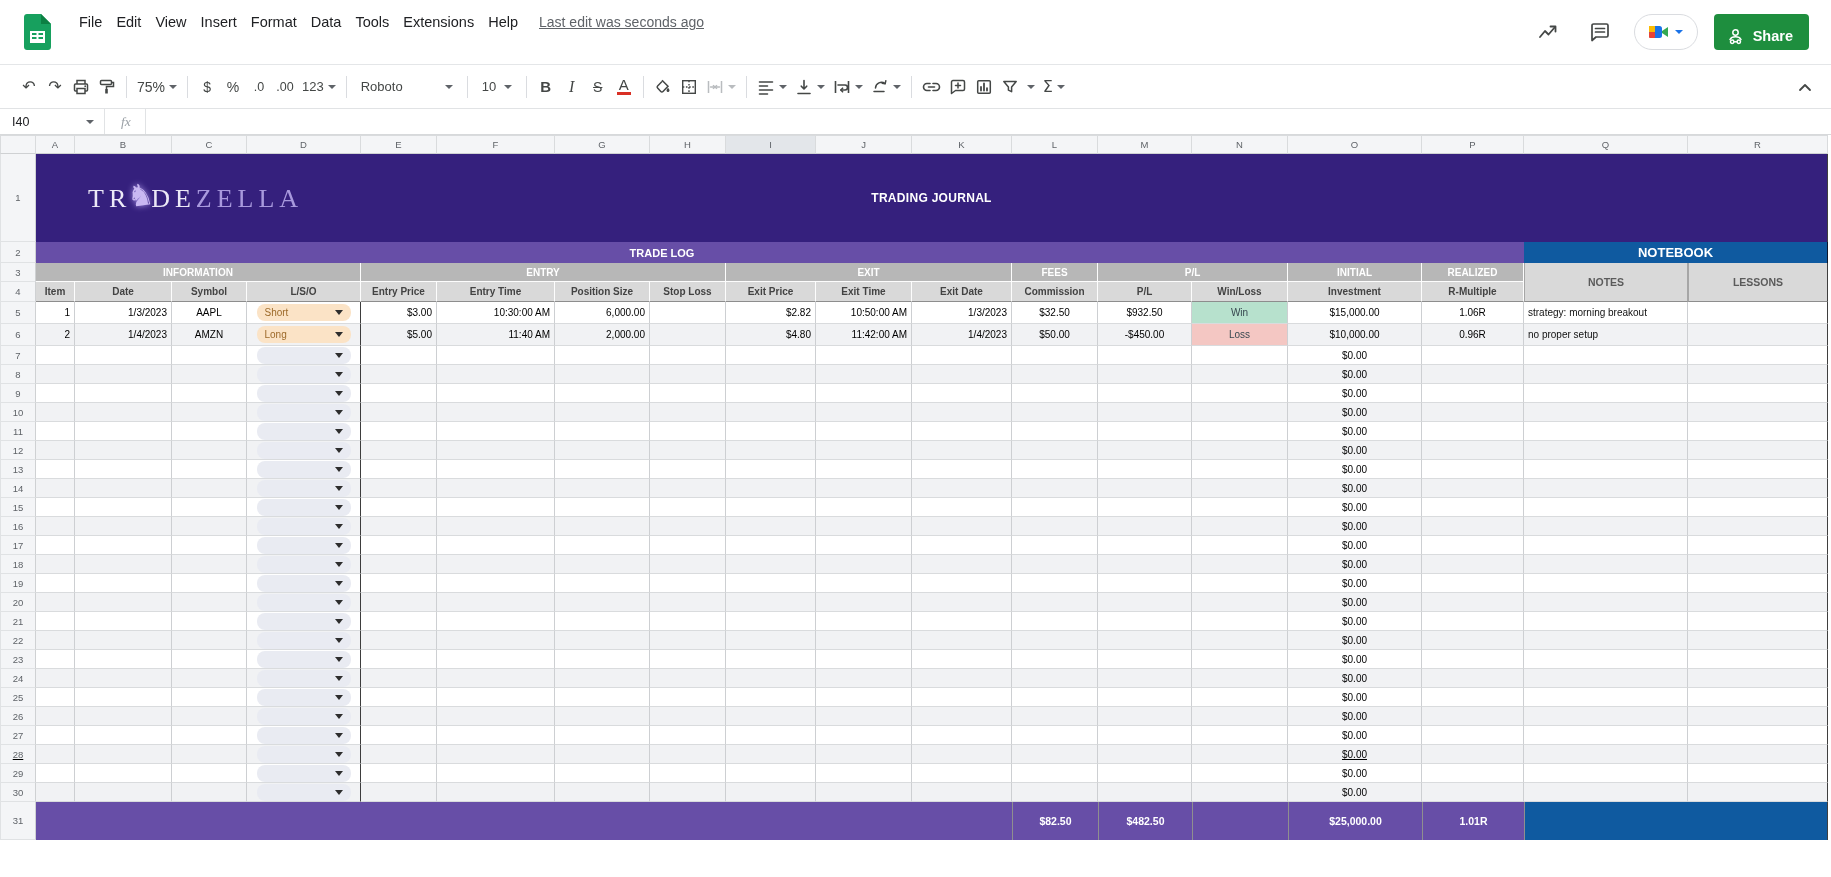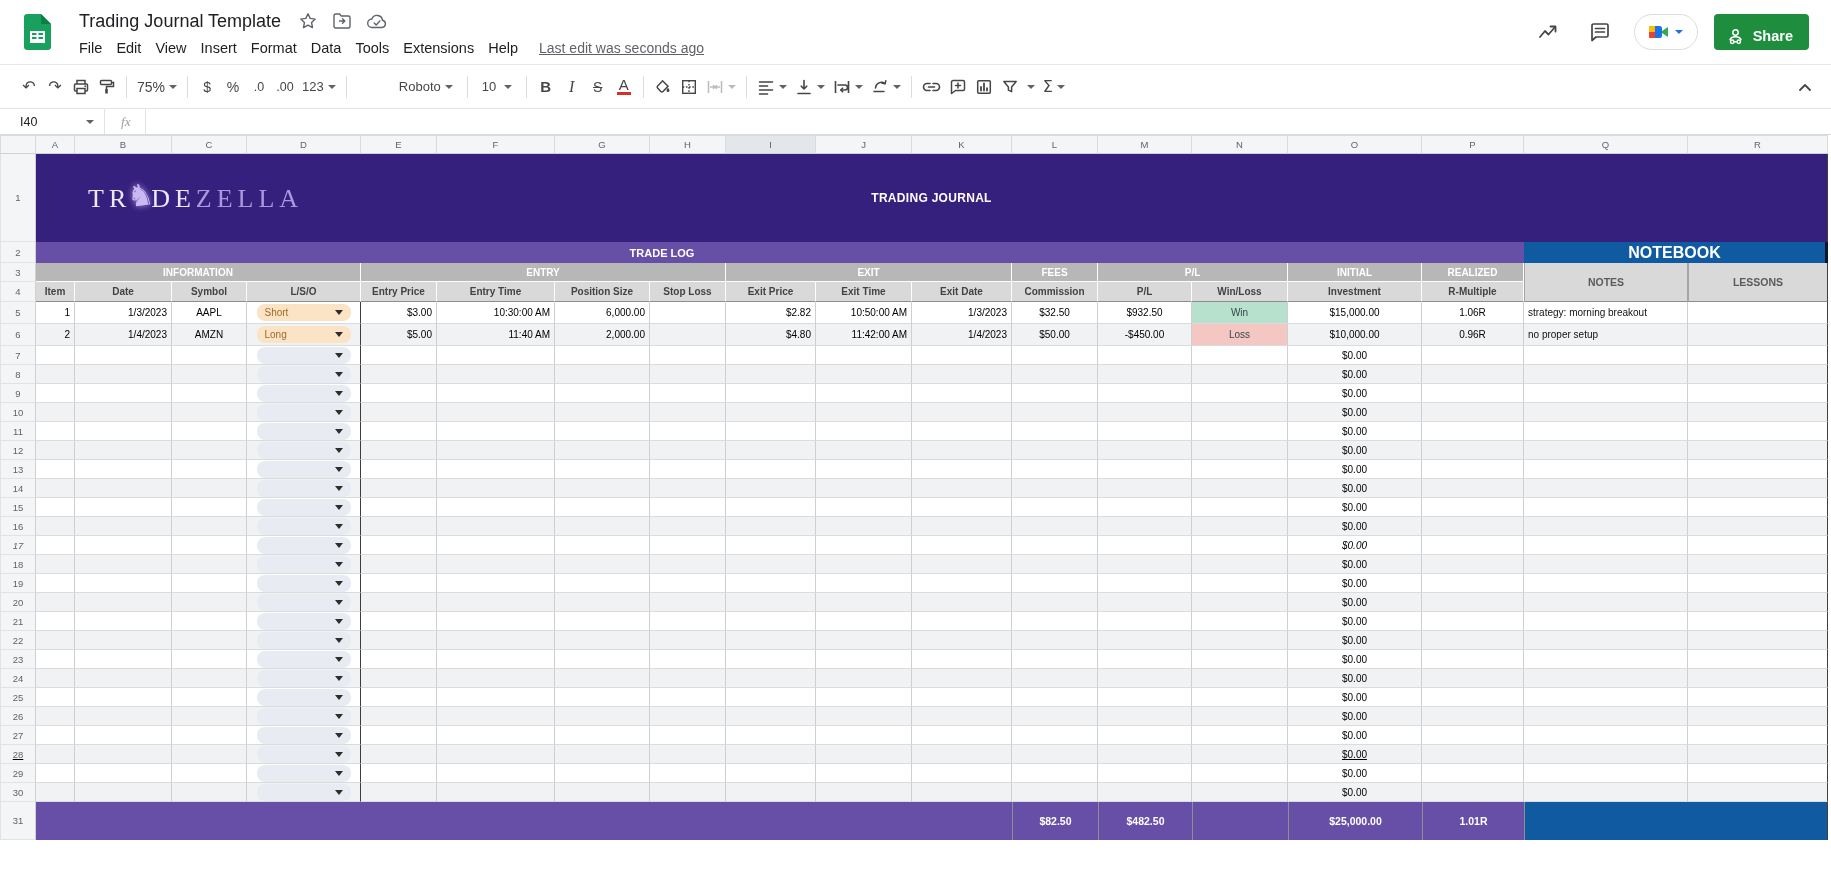--- a/index.html
+++ b/index.html
@@ -34,21 +34,21 @@
   .bold-b { font-weight:700; font-size:15px; }
   .ital-i { font-style:italic; font-family:"Liberation Serif",serif; font-size:16px; }
   .strike-s { text-decoration:line-through; font-size:14px; }
   .color-a { font-size:15px; line-height:12px; display:flex; flex-direction:column; align-items:center; }
   .color-a .bar { width:14px; height:3px; background:#d93025; margin-top:1px; }
   .sigma { font-size:16px; font-family:"DejaVu Sans",sans-serif; }
   .collapse-btn { position:absolute; right:14px; top:10px; width:24px; height:24px; display:flex; align-items:center; justify-content:center; color:#444746; cursor:pointer; }
 
   
   .formula-bar { height:27px; border-top:1px solid #e1e3e5; border-bottom:1px solid #d7d9db; display:flex; align-items:center; }
-  .name-box { width:104px; height:100%; display:flex; align-items:center; justify-content:space-between; padding:0 10px 0 20px;
+  .name-box { width:104px; height:100%; display:flex; align-items:center; justify-content:space-between; padding:0 10px 0 12px;
     font-size:12.5px; color:#202124; cursor:pointer; }
   .fb-sep { width:1px; height:100%; background:#e1e3e5; }
   .fx-label { font-family:"Liberation Serif",serif; font-style:italic; font-size:13.5px; color:#9aa0a6; margin:0 14px 0 16px; }
   .fb-input { flex:1; height:100%; }
 
   
   .grid-area { position:relative; background:#fff; }
   table.grid { table-layout:fixed; width:1828px; border-collapse:separate; border-spacing:0; }
   .grid th, .grid td { overflow:hidden; white-space:nowrap; font-size:10px; vertical-align:middle; padding:0; }
 
@@ -74,21 +74,21 @@
   .logo-wrap { position:absolute; left:52px; top:50%; transform:translateY(-50%); display:flex; align-items:center;
     font-family:"Liberation Serif",serif; font-size:26px; letter-spacing:5px; color:#ece9f7; }
   .logo-zella { color:#a899dd; }
   .logo-unicorn { font-family:"DejaVu Sans",sans-serif; font-size:30px; color:#c9b8f2; margin:0 -3px 6px -4px;
     text-shadow:0 0 6px rgba(200,180,255,.8); transform:rotate(-8deg); letter-spacing:0; }
   .banner-title { position:absolute; left:0; top:50%; transform:translateY(-50%); width:100%; text-align:center;
     color:#fff; font-weight:700; font-size:12px; letter-spacing:.3px; }
 
   
   td.band-purple { background:var(--band-purple,#674ea7); color:#fff; font-weight:700; font-size:11px; }
-  td.band-blue { background:var(--notebook-blue,#0f5aa0); color:#fff; font-weight:700; font-size:16px; border-right:3px solid #0f172a; }
+  td.band-blue { background:var(--notebook-blue,#0f5aa0); color:#fff; font-weight:700; font-size:13px; border-right:1px solid #0f172a; }
 
   
   td.sec { background:var(--section-gray,#b7b7b7); color:#fff; font-weight:700; font-size:10px; text-align:center;
     border-right:1px solid #fdfdfd; border-bottom:1px solid #fdfdfd; }
   td.nbh { background:var(--header-gray,#d9d9d9); color:#5b5b5b; font-weight:700; font-size:10.5px; text-align:center;
     border-left:1px solid #a6a6a6; border-right:1px solid #a6a6a6; border-bottom:1px solid #8d8d8d; }
   td.nbh:last-child { border-right:1px solid #3f3f3f; }
 
   
   td.hd { background:var(--header-gray,#d9d9d9); color:#434343; font-weight:700; font-size:10px; text-align:center;
@@ -118,42 +118,20 @@
 
 <div class="topbar">
   <div class="sheets-logo">
     <svg width="27" height="36" viewBox="0 0 27 36">
       <path d="M17 0H3C1.3 0 0 1.3 0 3v30c0 1.7 1.3 3 3 3h21c1.7 0 3-1.3 3-3V10L17 0z" fill="#17a05e"></path>
       <path d="M17 0v10h10L17 0z" fill="#0c8043"></path>
       <path d="M6 17h15v12H6V17zm2 2v2h4.5v-2H8zm6.5 0v2H19v-2h-4.5zM8 23v2h4.5v-2H8zm6.5 0v2H19v-2h-4.5z" fill="#fff"></path>
     </svg>
   </div>
   <div class="title-wrap">
-    <div class="title-row">
-      <span class="doc-title">Trading Journal Template</span>
-      <span class="title-icons">
-        <span>
-          <svg width="18" height="18" viewBox="0 0 18 18" fill="none" stroke="#5f6368" stroke-width="1.4">
-            <path d="M9 1.8l2.2 4.6 5 .7-3.6 3.5.9 5-4.5-2.4-4.5 2.4.9-5L1.8 7.1l5-.7L9 1.8z" stroke-linejoin="round"></path>
-          </svg>
-        </span>
-        <span>
-          <svg width="18" height="16" viewBox="0 0 18 16" fill="none" stroke="#5f6368" stroke-width="1.4">
-            <path d="M1 2.5C1 1.7 1.7 1 2.5 1h4l1.8 2h7.2c.8 0 1.5.7 1.5 1.5v9c0 .8-.7 1.5-1.5 1.5h-13C1.7 15 1 14.3 1 13.5v-11z"></path>
-            <path d="M6.5 8h5M9.5 5.8L11.8 8l-2.3 2.2" stroke-linecap="round" stroke-linejoin="round"></path>
-          </svg>
-        </span>
-        <span>
-          <svg width="20" height="15" viewBox="0 0 20 15" fill="none" stroke="#5f6368" stroke-width="1.4">
-            <path d="M15.5 6.2A5.5 5.5 0 0 0 4.9 5 4.2 4.2 0 0 0 5 13.5h10a3.7 3.7 0 0 0 .5-7.3z"></path>
-            <path d="M7.2 8.9l2 2 3.6-3.8" stroke-linecap="round" stroke-linejoin="round"></path>
-          </svg>
-        </span>
-      </span>
-    </div>
     <div class="menu-row">
       <span class="menu-item">File</span>
       <span class="menu-item">Edit</span>
       <span class="menu-item">View</span>
       <span class="menu-item">Insert</span>
       <span class="menu-item">Format</span>
       <span class="menu-item">Data</span>
       <span class="menu-item">Tools</span>
       <span class="menu-item">Extensions</span>
       <span class="menu-item">Help</span>
@@ -221,21 +199,21 @@
   <span class="t-sep"></span>
   <span class="t-btn t-txt">$</span>
   <span class="t-btn t-txt">%</span>
   <span class="t-btn t-txt" style="font-size:12.5px">.0</span>
   <span class="t-btn t-txt" style="font-size:12.5px">.00</span>
   <span class="t-btn">
     <span class="t-txt" style="font-size:13px">123</span>
     <span class="caret"></span>
   </span>
   <span class="t-sep"></span>
-  <span class="t-btn" style="width:108px;justify-content:flex-end;padding:0 8px">
+  <span class="t-btn" style="width:108px;justify-content:space-between;padding:0 8px">
     <span class="t-txt" style="font-size:13px">Roboto</span>
     <span class="caret"></span>
   </span>
   <span class="t-sep"></span>
   <span class="t-btn" style="width:46px;justify-content:space-between;padding:0 8px">
     <span class="t-txt" style="font-size:13px">10</span>
     <span class="caret"></span>
   </span>
   <span class="t-sep"></span>
   <span class="t-btn t-txt bold-b">B</span>
@@ -723,21 +701,21 @@
           <td></td>
           <td></td>
           <td></td>
           <td></td>
           <td></td>
           <td class="ctr">$0.00</td>
           <td></td>
           <td></td>
           <td></td>
         </tr>
-        <tr class="r" style="height: 19px; font-style: italic;">
+        <tr class="r" style="height: 19px;">
           <th class="rh">17</th>
           <td></td>
           <td></td>
           <td></td>
           <td class="ctr bdark"><span class="chip gray">
               <span class="chip-caret"></span>
             </span></td>
           <td></td>
           <td></td>
           <td></td>

